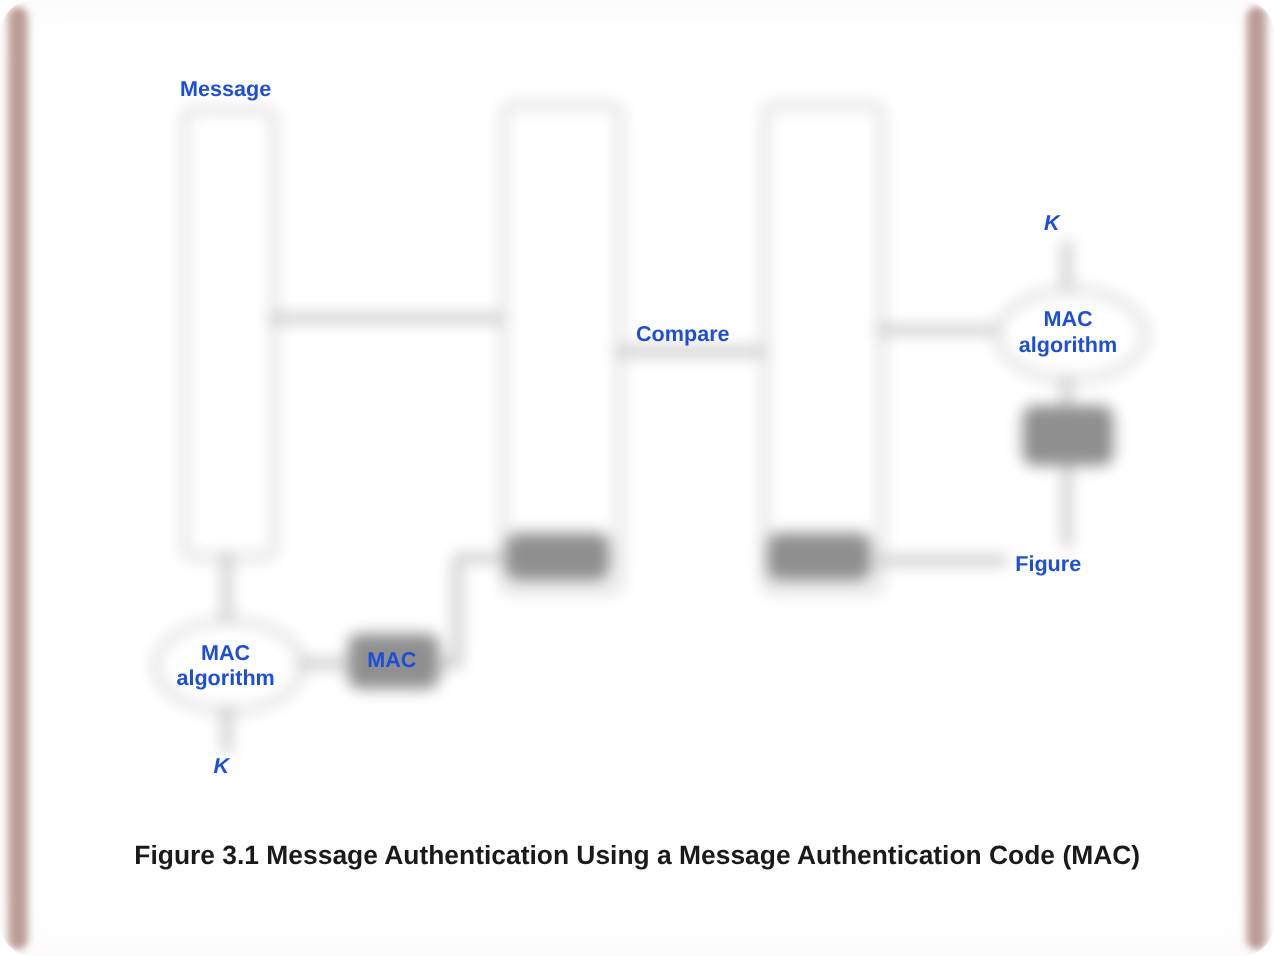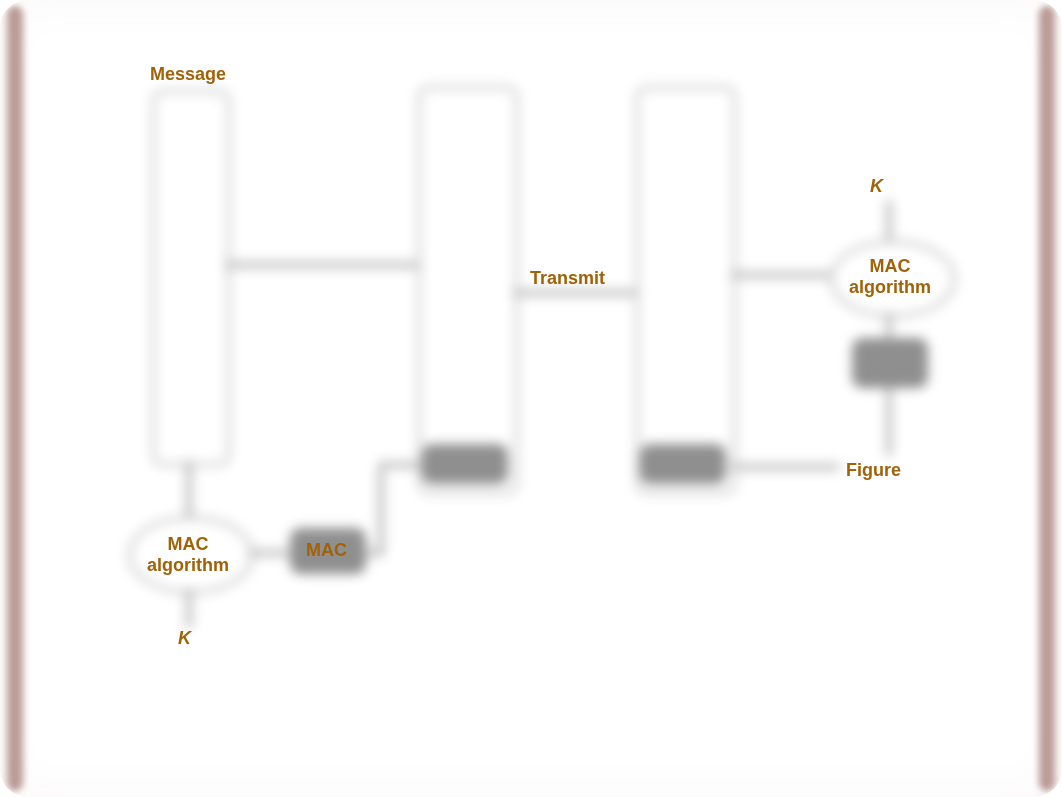--- a/index.html
+++ b/index.html
@@ -64,21 +64,21 @@
   }
   .line {
     position: absolute;
     background: #b8b8b8;
     border-radius: 3px;
   }
 
   
   .label {
     position: absolute;
-    color: #a16207;
+    color: #1d4ed8;
     font-weight: bold;
     font-size: 18px;
     line-height: 1.15;
     text-align: center;
     white-space: nowrap;
   }
   .label.italic { font-style: italic; }
   .label.multi { white-space: normal; }
   .caption {
     position: absolute;
@@ -144,23 +144,24 @@
 
   <div class="label" style="left:150px; top:64px;">Message</div>
 
   <div class="label multi" style="left:138px; top:534px; width:100px; white-space:pre-line;">MAC
 algorithm</div>
 
   <div class="label italic" style="left:178px; top:628px;">K</div>
 
   <div class="label" style="left:306px; top:540px;">MAC</div>
 
-  <div class="label" style="left:530px; top:268px;">Transmit</div>
+  <div class="label" style="left:530px; top:268px;">Compare</div>
 
   <div class="label italic" style="left:870px; top:176px;">K</div>
 
   <div class="label multi" style="left:840px; top:256px; width:100px; white-space:pre-line;">MAC
 algorithm</div>
 
   <div class="label" style="left:846px; top:460px;">Figure</div>
 
+  <div class="caption" style="left:0; right:0; top:700px;">Figure 3.1   Message Authentication Using a Message Authentication Code (MAC)</div>
 
 </div>
 
 </body></html>

